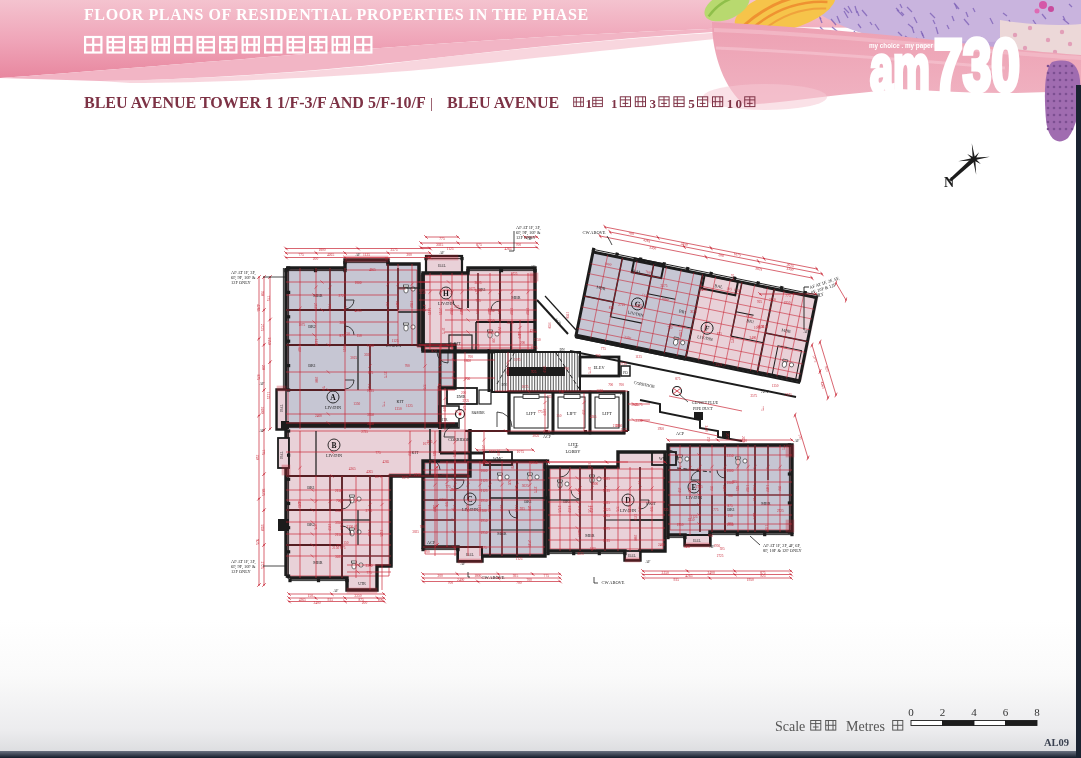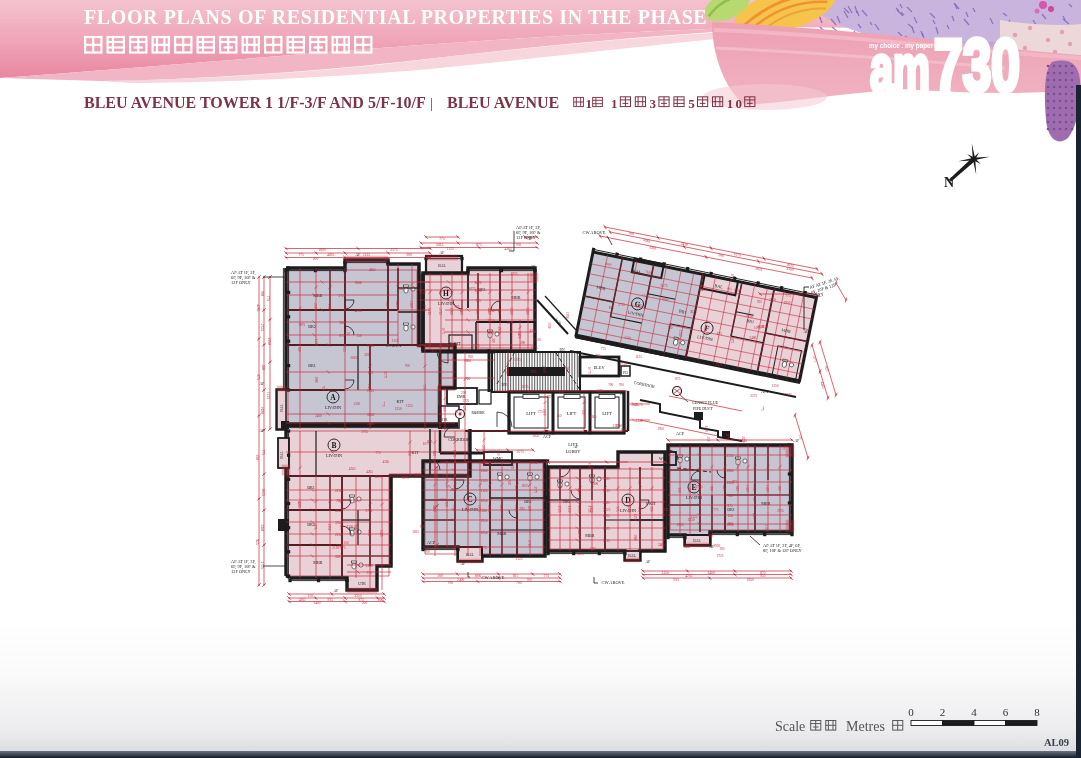--- a/index.html
+++ b/index.html
@@ -1,19 +1,19 @@
 <!DOCTYPE html>
 <html><head><meta charset="utf-8">
 <style>
 html,body{margin:0;padding:0}
 body{width:1081px;height:758px;position:relative;overflow:hidden;background:#ffffff;font-family:"Liberation Sans",sans-serif}
 #grad{position:absolute;left:0;top:620px;width:1081px;height:138px;background:linear-gradient(180deg,#ffffff 0%,#fafafa 40%,#ececee 80%,#d8d9dc 100%)}
 #bstrip{position:absolute;left:0;top:751px;width:1081px;height:7px;background:linear-gradient(180deg,#6a7180,#141c2a)}
 #rstrip{position:absolute;left:1076px;top:85px;width:5px;height:673px;background:#1a2331}
-.t1{position:absolute;left:84px;top:6px;font-family:"Liberation Serif",serif;font-weight:bold;font-size:20px;letter-spacing:0.6px;color:#fff}
+.t1{position:absolute;left:84px;top:6px;font-family:"Liberation Serif",serif;font-weight:bold;font-size:16px;letter-spacing:0.6px;color:#fff}
 </style></head>
 <body>
 <div id="grad"></div>
 <div id="bstrip"></div>
 <svg width="1081" height="150" style="position:absolute;left:0;top:0">
 <defs>
 <linearGradient id="bandg" x1="0" y1="0" x2="0" y2="1">
 <stop offset="0" stop-color="#f4c3cf"></stop>
         <stop offset="0.55" stop-color="#efa3b7"></stop>
         <stop offset="1" stop-color="#e8879f"></stop>

